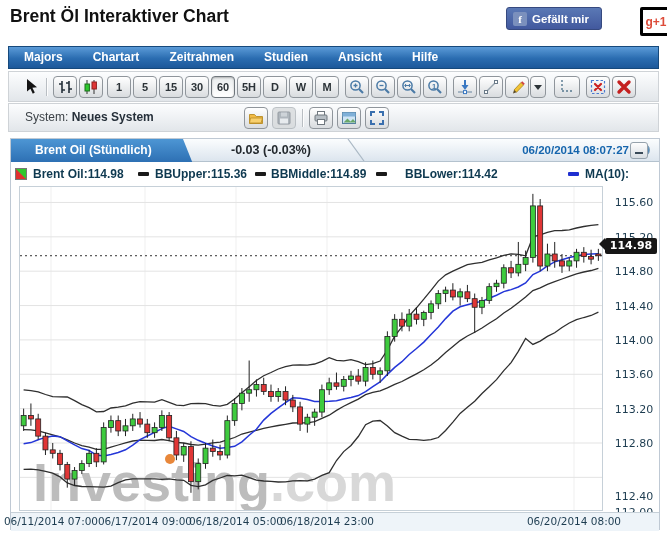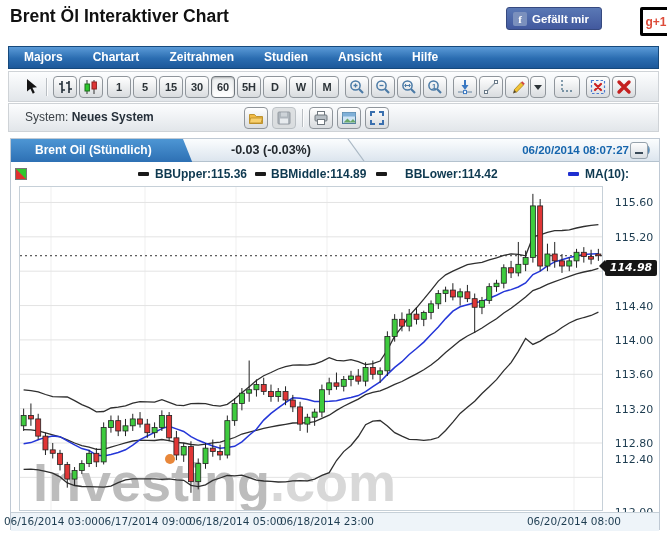--- a/index.html
+++ b/index.html
@@ -234,20 +234,23 @@
       <svg id="header-slant" width="18" height="22">
         <line x1="1" y1="0" x2="17" y2="22" stroke="#aab8c4" stroke-width="1.2"></line>
         </svg>
       <div id="chart-datetime">06/20/2014 08:07:27</div>
       <div id="sphere"></div>
     </div>
 
     <div id="legend">
         <div class="lg-item" style="left: 4px;">
           <span class="chip-updown"></span>
+        </div>
+        <div class="lg-item" style="left: 22px;">
+          <span class="lg-label">Brent Oil:114.98</span>
         </div>
         <div class="lg-item" style="left: 127px;">
           <span class="chip-black"></span>
         </div>
         <div class="lg-item" style="left: 144px;">
           <span class="lg-label">BBUpper:115.36</span>
         </div>
         <div class="lg-item" style="left: 244px;">
           <span class="chip-black"></span>
         </div>
@@ -459,26 +462,26 @@
     </div>
     <div id="y-axis">
         <div class="y-tick" style="top: 57.4628px;">115.60</div>
         <div class="y-tick" style="top: 91.8245px;">115.20</div>
         <div class="y-tick" style="top: 126.186px;">114.80</div>
         <div class="y-tick" style="top: 160.548px;">114.40</div>
         <div class="y-tick" style="top: 194.91px;">114.00</div>
         <div class="y-tick" style="top: 229.271px;">113.60</div>
         <div class="y-tick" style="top: 263.633px;">113.20</div>
         <div class="y-tick" style="top: 297.995px;">112.80</div>
-        <div class="y-tick" style="top: 314px;">112.40</div>
+        <div class="y-tick" style="top: 351px;">112.40</div>
         <div class="y-tick" style="top: 366.718px;">112.00</div>
       </div>
-    <div id="price-tag" style="top: 121px; font-style: italic;">114.98</div>
+    <div id="price-tag" style="top: 99px;">114.98</div>
     <div id="x-strip">
-        <div class="x-label" style="left: 40px;">06/16/2014 03:00</div>
+        <div class="x-label" style="left: 40px;">06/11/2014 07:00</div>
         <div class="x-label" style="left: 134px;">06/17/2014 09:00</div>
         <div class="x-label" style="left: 225px;">06/18/2014 05:00</div>
         <div class="x-label" style="left: 316px;">06/18/2014 23:00</div>
         <div class="x-label" style="left: 563px;">06/20/2014 08:00</div>
       </div>
   </div>
 
 </div>
 
 </body></html>

